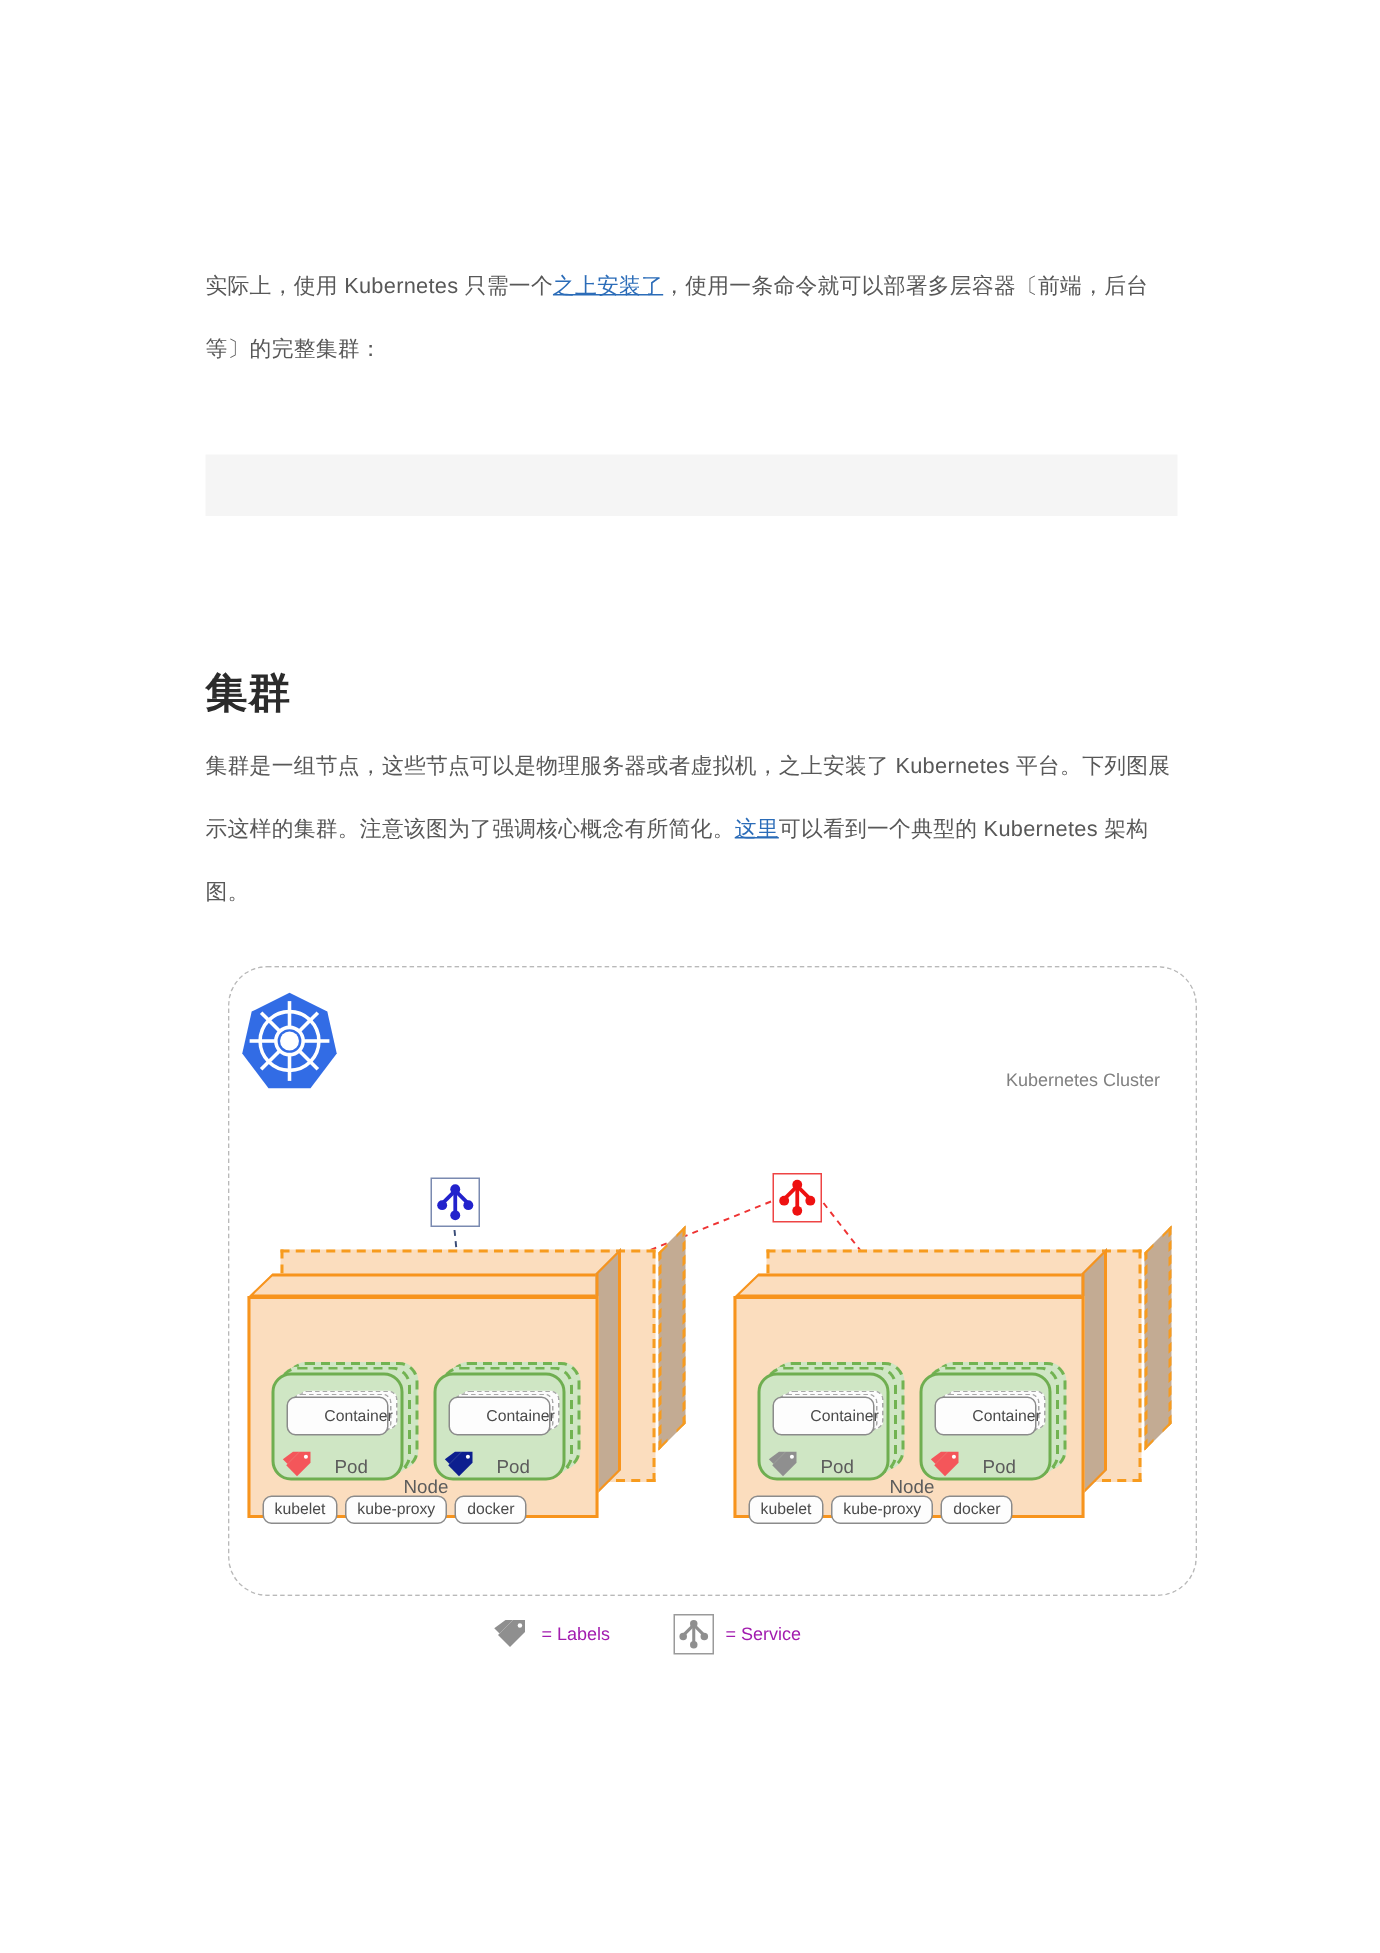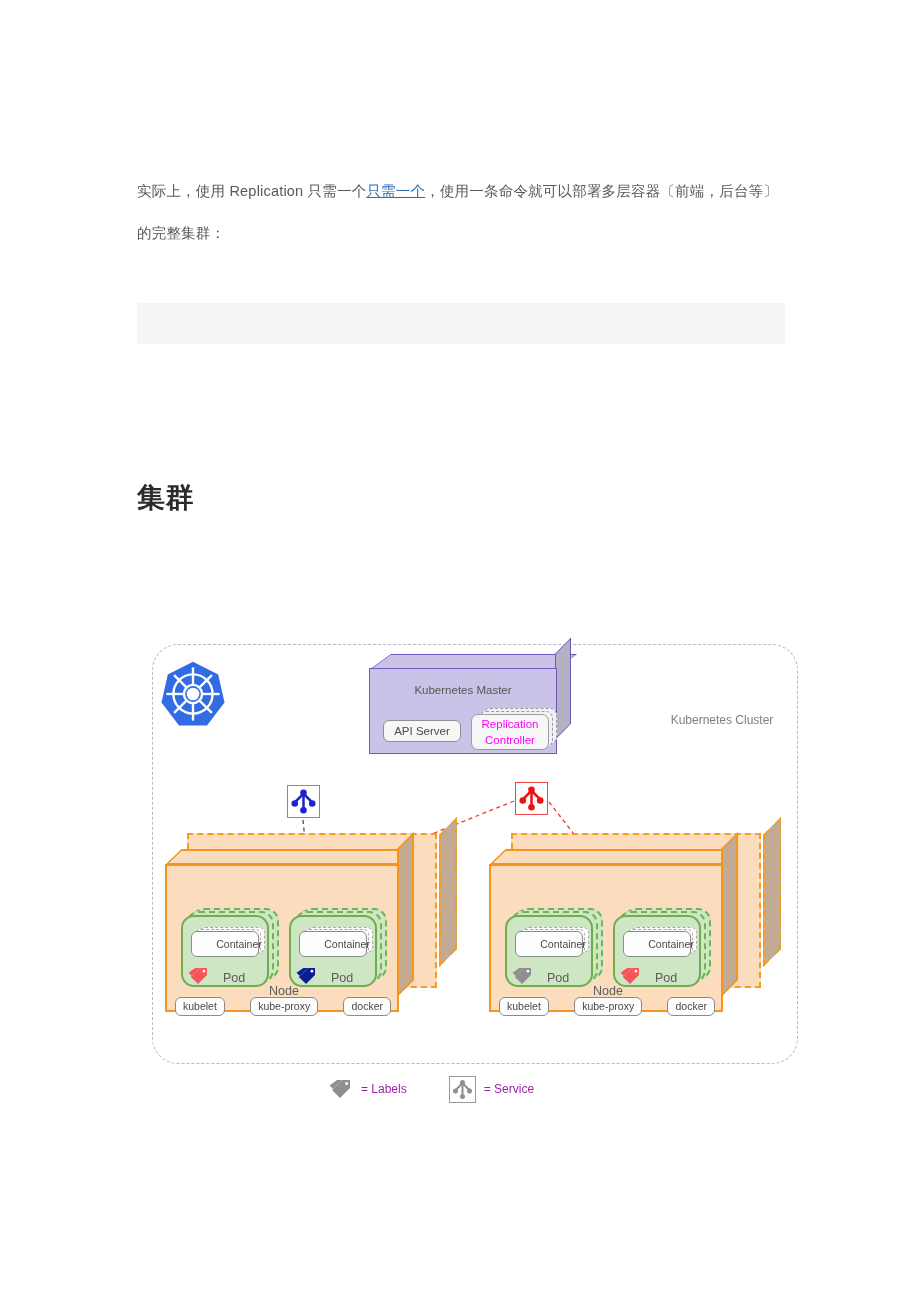--- a/index.html
+++ b/index.html
@@ -14,21 +14,20 @@
   .para{
     position:absolute;left:137px;width:648px;
     font-size:14.5px;line-height:42px;color:#585858;
     letter-spacing:.2px;
   }
   .para a{color:#2b6cb8;text-decoration:underline;}
   .heading{
     position:absolute;left:137px;
     font-size:28px;line-height:34px;font-weight:700;color:#2b2b2b;
     letter-spacing:.5px;
-    margin-top:36px;
   }
   .codeblock{
     position:absolute;left:137px;top:303px;width:648px;height:41px;
     background:#f5f5f5;
   }
 
   
   .diagram{position:absolute;left:137px;top:630px;width:660px;height:480px;}
   .cluster-box{
     position:absolute;left:15px;top:14px;width:646px;height:420px;
@@ -146,21 +145,21 @@
     background:#fdfdfd;border:1.3px solid #8b8b8b;border-radius:6px;
     box-sizing:border-box;font-size:10.5px;color:#4a4a4a;
     display:flex;align-items:center;justify-content:center;padding-left:28px;
   }
   .podrow{
     position:absolute;left:4px;top:44px;width:82px;height:24px;
     display:flex;align-items:flex-end;
   }
   .podrow .podtext{font-size:12.5px;color:#5c5c5c;margin-left:14px;}
 
-  .daemons{position:absolute;left:8px;top:130px;width:216px;height:20px;
+  .daemons{position:absolute;left:8px;top:130px;width:176px;height:20px;
     display:flex;align-items:center;justify-content:space-between;}
   .daemon{
     height:19px;background:#fdfdfd;border:1.3px solid #8b8b8b;border-radius:6px;
     box-sizing:border-box;font-size:10.5px;color:#4a4a4a;
     display:flex;align-items:center;justify-content:center;padding:0 7px;
   }
 
   
   .legend{position:absolute;left:190px;top:445px;width:300px;height:28px;
     display:flex;align-items:center;}
@@ -172,28 +171,31 @@
   }
   svg{display:block;overflow:visible;}
   .overlay{position:absolute;left:0;top:0;width:660px;height:480px;pointer-events:none;}
 </style>
 </head>
 <body>
 
 <div class="page">
 
   <div class="para" style="top:170px;">
-    <span>实际上，使用 Replication 只需一个</span><a href="#">只需一个</a><span>，使用一条命令就可以部署多层容器〔前端，后台等〕的完整集群：</span>
+    <span>实际上，使用 Kubernetes 只需一个</span><a href="#">之上安装了</a><span>，使用一条命令就可以部署多层容器〔前端，后台等〕的完整集群：</span>
   </div>
 
   <div class="codeblock"></div>
 
 
   <div class="heading" style="top:445px;">集群</div>
 
+  <div class="para" style="top:490px;">
+    <span>集群是一组节点，这些节点可以是物理服务器或者虚拟机，之上安装了 Kubernetes 平台。下列图展示这样的集群。注意该图为了强调核心概念有所简化。</span><a href="#">这里</a><span>可以看到一个典型的 Kubernetes 架构图。</span>
+  </div>
 
   <div class="diagram">
 
     <div class="cluster-box"></div>
     <div class="cluster-label">Kubernetes Cluster</div>
 
     <div class="k8s-logo">
       <svg width="70" height="70" viewBox="0 0 100 100">
         <polygon points="50,4 86,22 95,62 70,95 30,95 5,62 14,22" fill="#326ce5"></polygon>
         <g stroke="#ffffff" stroke-width="3.4" fill="none">
@@ -205,35 +207,20 @@
           <line x1="12" y1="50" x2="37" y2="50"></line>
           <line x1="63" y1="50" x2="88" y2="50"></line>
           <line x1="23" y1="23" x2="41" y2="41"></line>
           <line x1="59" y1="59" x2="77" y2="77"></line>
           <line x1="77" y1="23" x2="59" y2="41"></line>
           <line x1="41" y1="59" x2="23" y2="77"></line>
         </g>
       </svg>
     </div>
 
-    <div class="master">
-      <div class="top"></div>
-      <div class="side"></div>
-      <div class="front"></div>
-      <div class="master-title">Kubernetes Master</div>
-      <div class="api-server">API Server</div>
-      <div class="rc-stack">
-        <div class="ghost g1"></div>
-        <div class="ghost g2"></div>
-        <div class="rc-front">
-          <span>Replication</span>
-          <span>Controller</span>
-        </div>
-      </div>
-    </div>
 
     <svg class="overlay" width="660" height="480">
       <defs>
         <marker id="arrB" markerWidth="7" markerHeight="7" refX="5.5" refY="3" orient="auto">
           <path d="M0,0 L6,3 L0,6 z" fill="#3a4d78"></path>
         </marker>
         <marker id="arrR" markerWidth="7" markerHeight="7" refX="5.5" refY="3" orient="auto">
           <path d="M0,0 L6,3 L0,6 z" fill="#ee3333"></path>
         </marker>
       </defs>

